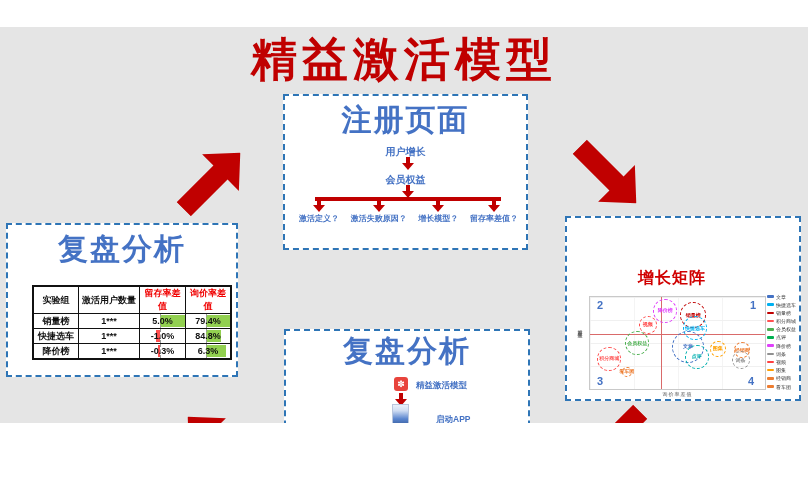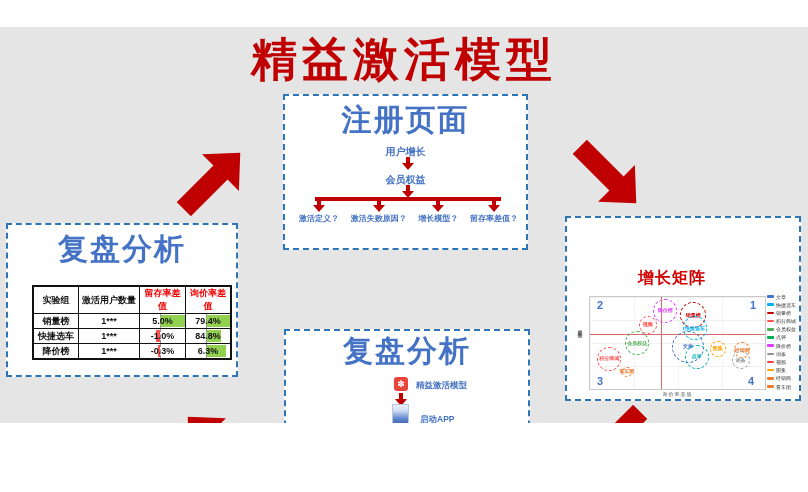--- a/index.html
+++ b/index.html
@@ -311,21 +311,21 @@
 
   <section class="dashed-box" id="box-test">
     <h2 class="box-heading" style="margin-top:0;">复盘分析</h2>
     <div class="hw-icon">✽</div>
     <span class="t-label" style="left:130px;top:49px;">精益激活模型</span>
     <div class="varrow" style="left:109px;top:62px;">
         <i class="shaft"></i>
         <i class="head"></i>
       </div>
     <div class="thumb thumb-splash"></div>
-    <span class="t-label" style="left:134px;top:83px;text-align:right;">启动APP</span>
+    <span class="t-label" style="left:150px;top:83px;text-align:right;">启动APP</span>
     <div class="varrow" style="left:109px;top:99px;">
         <i class="shaft"></i>
         <i class="head"></i>
       </div>
     <div class="thumb thumb-register">
       <div class="person"></div>
       <div class="btn"></div>
     </div>
     <span class="t-label" style="left:134px;top:118px;">注册页面</span>
     <div class="varrow" style="left:109px;top:132px;">

